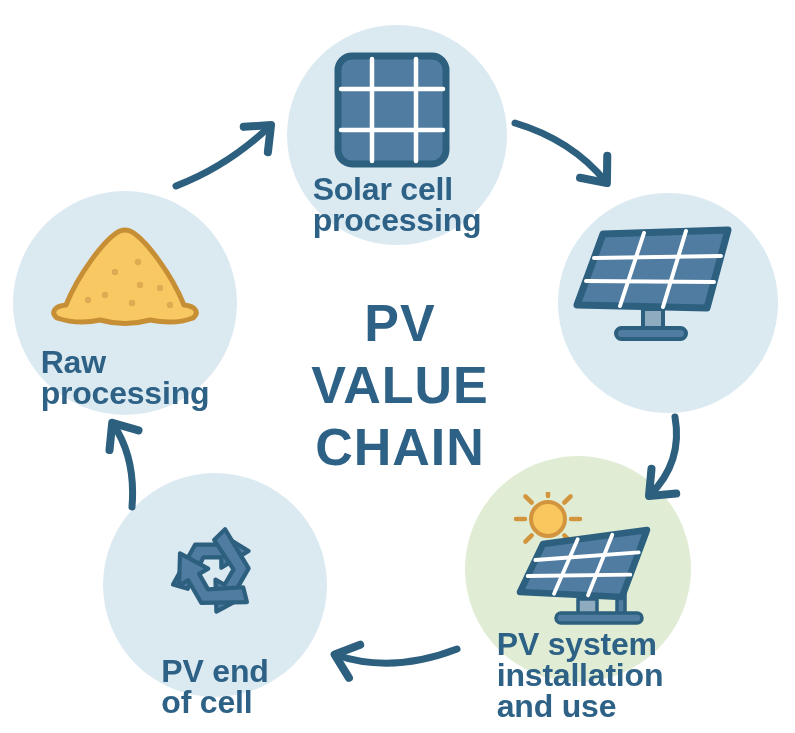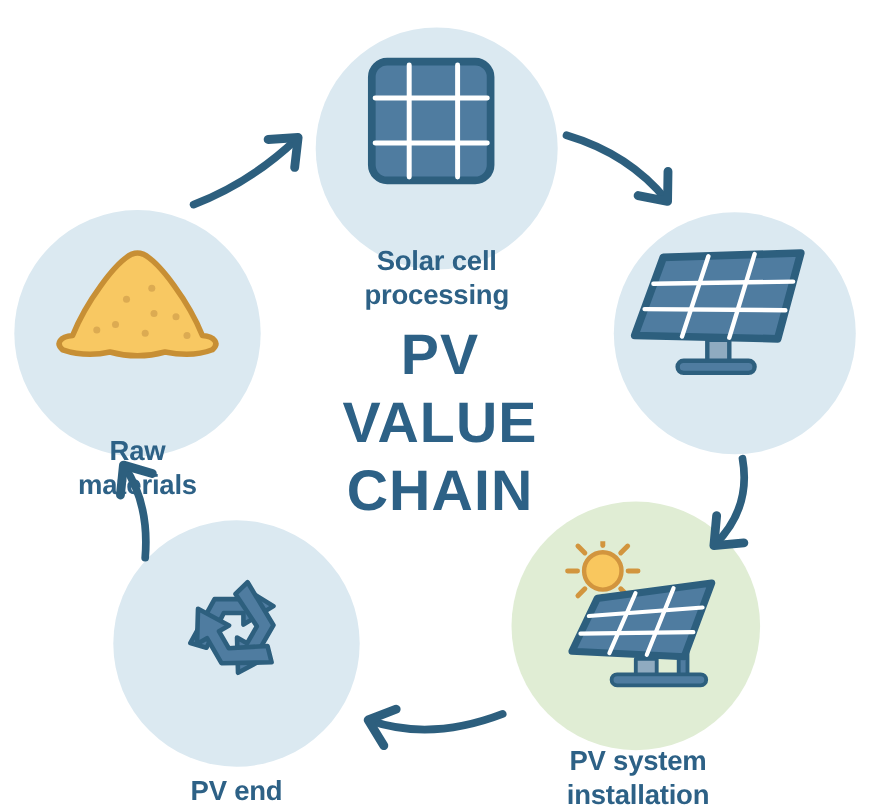--- a/index.html
+++ b/index.html
@@ -15,27 +15,25 @@
     position:absolute;left:0;top:0;width:100%;height:100%;
     border-radius:50%;
     background:var(--circle-blue,#dbe9f1);
   }
   .node-circle.green{background:var(--circle-green,#e0edd4);}
   .node-icon{position:absolute;}
   .node-label{
     position:absolute;
     transform:translateX(-50%);
     white-space:pre-line;
-    text-align:center;
     font-weight:bold;
-    font-size:25px;
+    font-size:32px;
     line-height:31px;
     letter-spacing:-0.2px;
     color:var(--text,#2d6186);
-    margin-top:48px;
   }
   #center-title{
     position:absolute;left:400px;top:292px;
     transform:translateX(-50%);
     white-space:pre-line;
     text-align:center;
     font-weight:bold;
     font-size:52px;
     line-height:62px;
     letter-spacing:1px;
@@ -126,40 +124,40 @@
   <div class="node" style="left:103px;top:473px;width:224px;height:224px;">
     <div class="node-circle"></div>
     <svg class="node-icon" style="left:47px;top:37px;" width="130" height="125" viewBox="0 0 130 125">
       <g transform="translate(65,62) scale(1.05)">
         <path id="recycle-arm" class="icon-shape" stroke-width="4" d="M -40,12 L -19,-26 L 6,-26 L 6,-36 L 32,-20 L 6,-4 L 6,-14 L -11,-14 L -26,16 Z"></path>
         <use href="#recycle-arm" transform="rotate(120)"></use>
         <use href="#recycle-arm" transform="rotate(240)"></use>
       </g>
     </svg>
     <div class="node-label" style="left:112px;top:183px;">PV end
-of life</div>
+of cell</div>
   </div>
 
   <div class="node" style="left:13px;top:191px;width:224px;height:224px;">
     <div class="node-circle"></div>
     <svg class="node-icon" style="left:27px;top:29px;" width="170" height="115" viewBox="0 0 170 115">
       <path class="sand" d="M 17,98 C 10,92 15,86 26,85 C 38,55 65,18 80,11 Q 85,9 90,11 C 105,18 132,55 144,85 C 155,86 160,92 153,98 Q 135,105 110,100 Q 85,107 60,100 Q 38,105 17,98 Z"></path>
       <g class="sand-dot">
         <circle cx="98" cy="42" r="3.2"></circle>
         <circle cx="75" cy="52" r="3.2"></circle>
         <circle cx="100" cy="65" r="3.2"></circle>
         <circle cx="120" cy="68" r="3.2"></circle>
         <circle cx="65" cy="75" r="3.2"></circle>
         <circle cx="92" cy="83" r="3.2"></circle>
         <circle cx="48" cy="80" r="3.2"></circle>
         <circle cx="130" cy="85" r="3.2"></circle>
       </g>
     </svg>
     <div class="node-label" style="left:112px;top:156px;">Raw
-materials</div>
+processing</div>
   </div>
 
   <svg id="arrows" width="795" height="733" viewBox="0 0 795 733">
     <defs>
       <marker id="ah" markerWidth="8" markerHeight="8" refX="2.8" refY="2.5" orient="auto" markerUnits="strokeWidth" overflow="visible">
         <path class="arrowhead" d="M0,0 L3,2.5 L0,5"></path>
       </marker>
     </defs>
     <path class="arrow-path" marker-end="url(#ah)" d="M 176,186 Q 228,166 270,126"></path>
     <path class="arrow-path" marker-end="url(#ah)" d="M 515,123 Q 572,140 606,182"></path>

